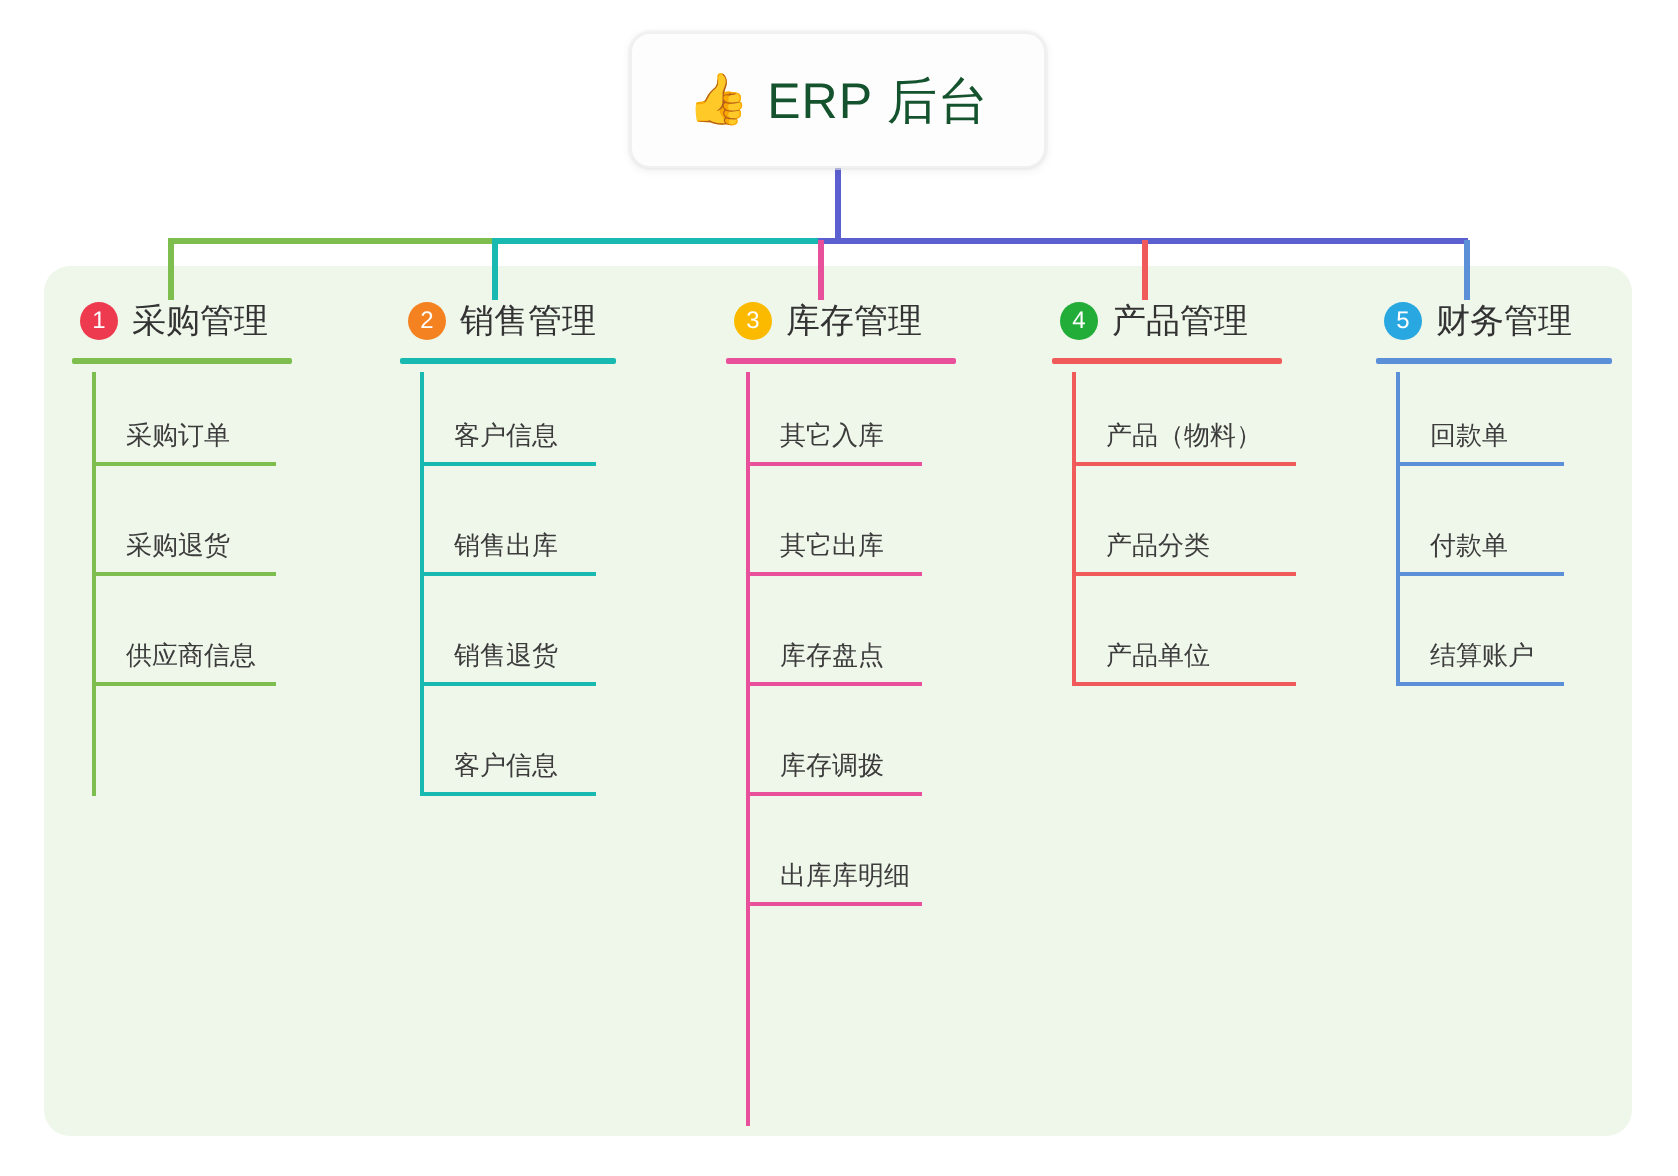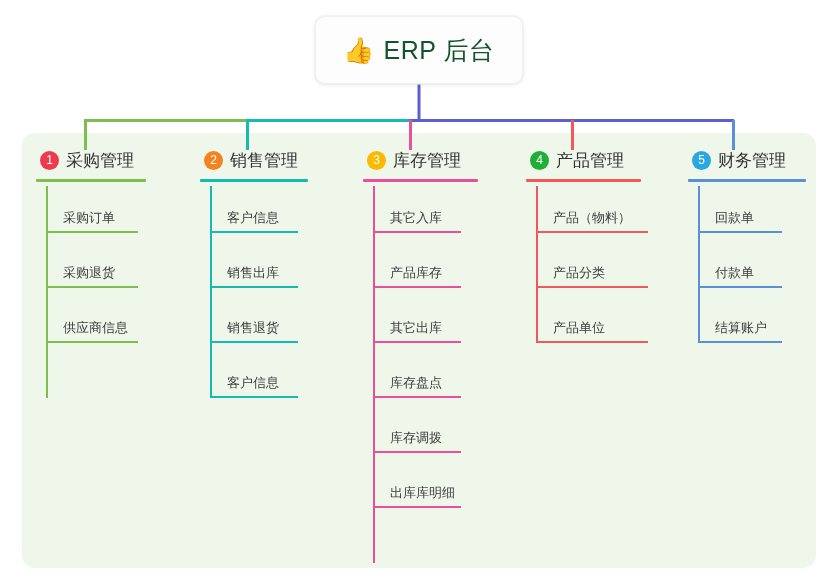--- a/index.html
+++ b/index.html
@@ -245,24 +245,20 @@
         <span class="col-title">库存管理</span>
       </div>
       <div class="col-rule" id="rule-2" style="background: rgb(232, 80, 155); width: 115px;"></div>
       <div class="col-body" id="body-2">
         <div class="spine" id="spine-2" style="background: rgb(232, 80, 155); height: 377px;"></div>
         <div class="item">
           <span class="item-label">其它入库</span>
           <span class="item-rule" style="background: rgb(232, 80, 155); width: 88px;"></span>
         </div>
         <div class="item">
-          <span class="item-label">产品库存</span>
-          <span class="item-rule" style="background: rgb(232, 80, 155); width: 88px;"></span>
-        </div>
-        <div class="item">
           <span class="item-label">其它出库</span>
           <span class="item-rule" style="background: rgb(232, 80, 155); width: 88px;"></span>
         </div>
         <div class="item">
           <span class="item-label">库存盘点</span>
           <span class="item-rule" style="background: rgb(232, 80, 155); width: 88px;"></span>
         </div>
         <div class="item">
           <span class="item-label">库存调拨</span>
           <span class="item-rule" style="background: rgb(232, 80, 155); width: 88px;"></span>

